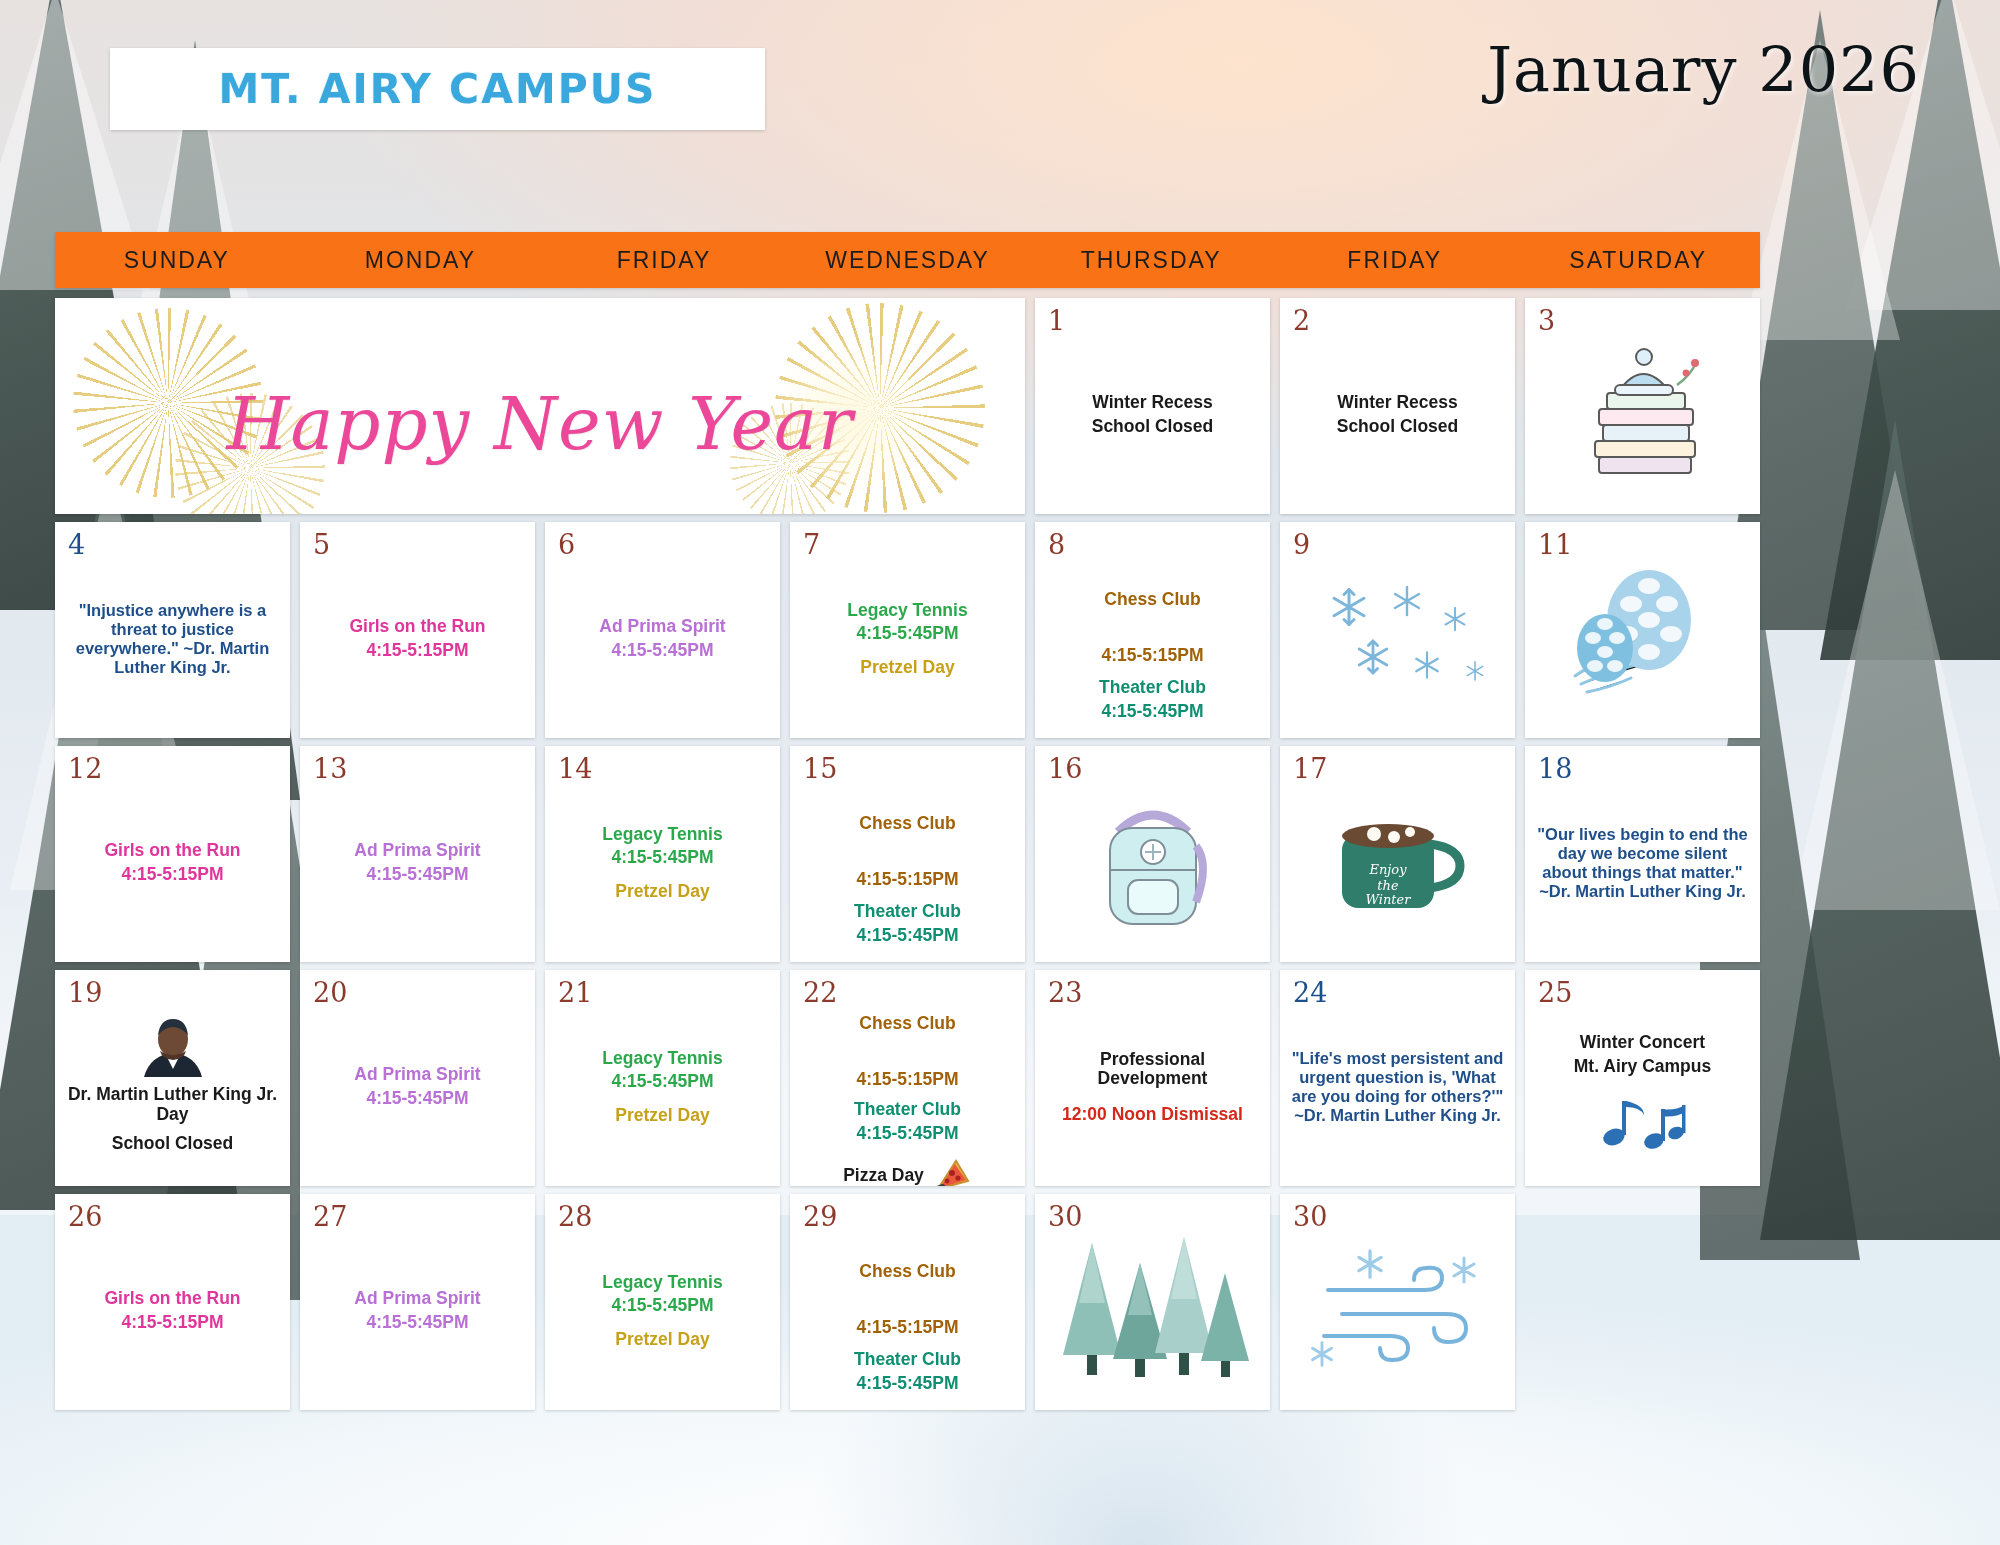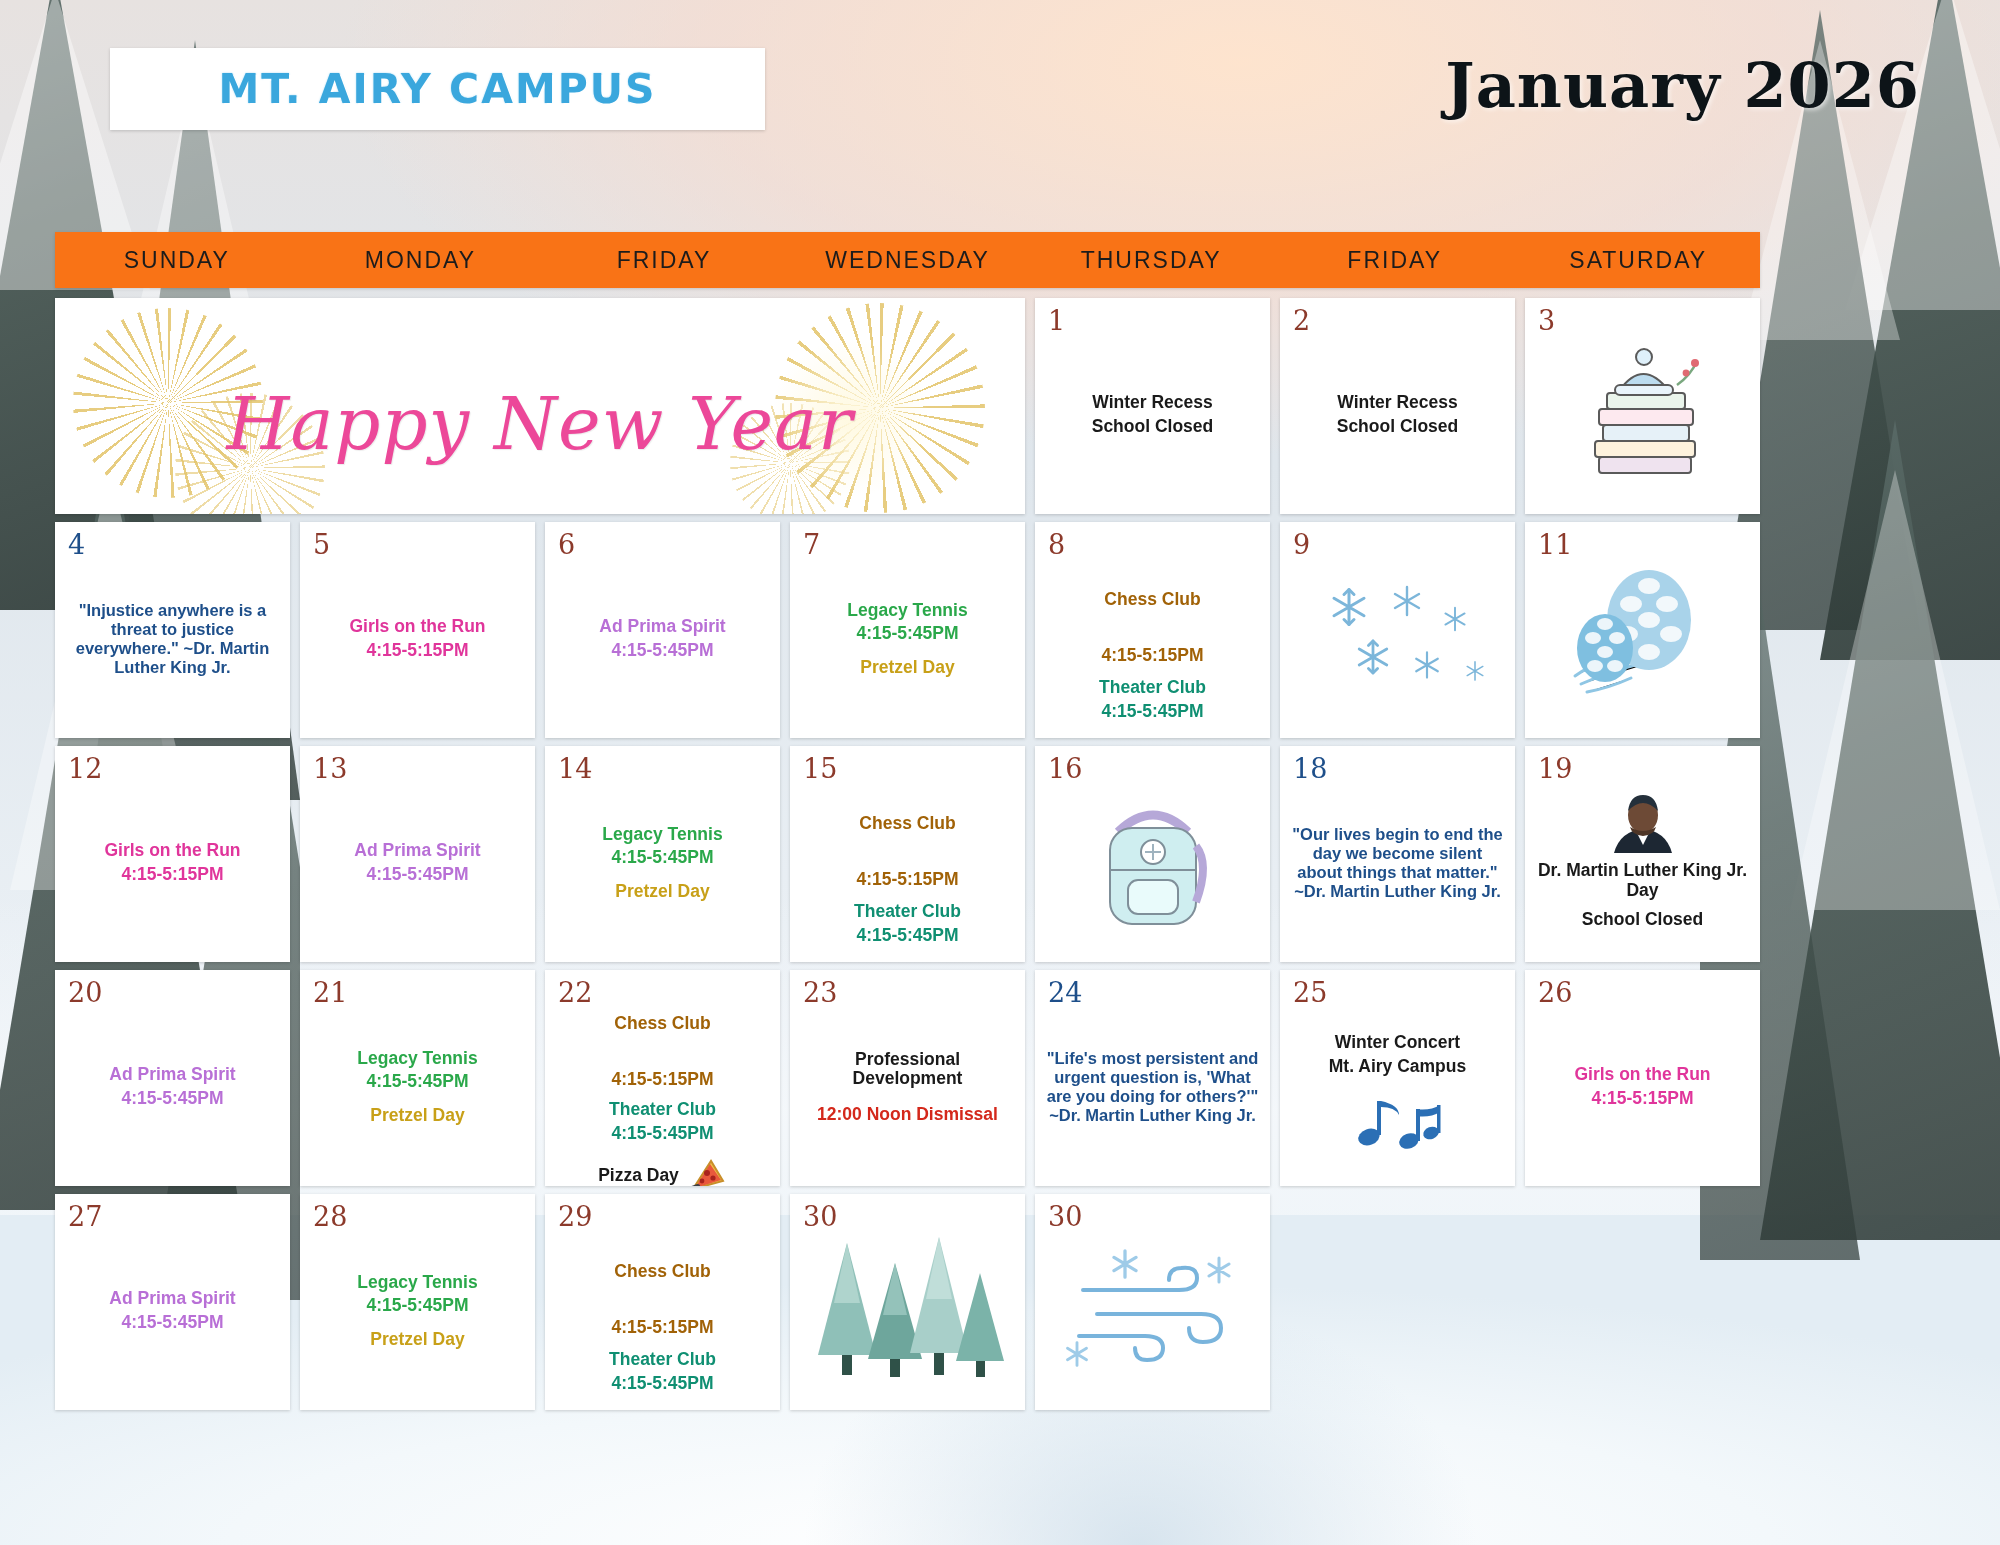--- a/index.html
+++ b/index.html
@@ -60,23 +60,23 @@
   }
   .campus-banner span {
     font-family: "DejaVu Sans", sans-serif;
     font-weight: bold;
     font-size: 41px;
     letter-spacing: 2px;
     color: #3aa7dd;
     text-shadow: 2px 2px 0 #ffffff, 0 0 2px #9fd6f2;
   }
   .month-title {
-    position: absolute; right: 80px; top: 49px;
+    position: absolute; right: 80px; top: 33px;
     font-family: "DejaVu Serif", serif;
-    font-weight: bold;
+    font-weight: normal;
     font-size: 62px;
     color: #0d1418;
     letter-spacing: 1px;
     text-shadow: 2px 2px 4px rgba(255,255,255,.6);
   }
 
   
   .dow-strip {
     position: absolute; left: 55px; top: 232px; width: 1705px; height: 56px;
     background: #f97316;
@@ -427,20 +427,38 @@
           <rect x="22" y="40" width="86" height="96" rx="22" fill="#cfeef0" stroke="#7f8f99" stroke-width="2"></rect>
           <path d="M22 82 h86" stroke="#7f8f99" stroke-width="2"></path>
           <rect x="40" y="92" width="50" height="34" rx="10" fill="#e9fbfb" stroke="#7f8f99" stroke-width="2"></rect>
           <circle cx="65" cy="64" r="12" fill="#ffffff" stroke="#7f8f99" stroke-width="2"></circle>
           <path d="M65 56 v16 M57 64 h16" stroke="#9fb3bf" stroke-width="2"></path>
           <path d="M108 58 q14 18 0 56" fill="none" stroke="#b6a8d8" stroke-width="8"></path>
         </svg>
       </div>
     </div>
 
+    <div class="cell">
+      <div class="daynum">17</div>
+      <div class="cell-body">
+        <svg class="ill" width="160" height="130" viewBox="0 0 160 130">
+          <path d="M112 46 q30 4 30 22 t-30 22" fill="none" stroke="#2f7d6a" stroke-width="9"></path>
+          <rect x="24" y="36" width="92" height="74" rx="16" fill="#2f7d6a"></rect>
+          <ellipse cx="70" cy="38" rx="46" ry="12" fill="#6b4a33"></ellipse>
+          <g fill="#fdfaf4">
+            <circle cx="56" cy="36" r="7"></circle>
+              <circle cx="76" cy="39" r="6"></circle>
+              <circle cx="92" cy="34" r="5"></circle>
+          </g>
+          <text x="70" y="76" font-family="DejaVu Serif, serif" font-style="italic" font-size="13" fill="#ffffff" text-anchor="middle">Enjoy</text>
+          <text x="70" y="92" font-family="DejaVu Serif, serif" font-style="italic" font-size="13" fill="#ffffff" text-anchor="middle">the</text>
+          <text x="70" y="106" font-family="DejaVu Serif, serif" font-style="italic" font-size="13" fill="#ffffff" text-anchor="middle">Winter</text>
+        </svg>
+      </div>
+    </div>
 
     <div class="cell">
       <div class="daynum blue">18</div>
       <div class="cell-body">
         <div class="quote">"Our lives begin to end the day we become silent about things that matter." ~Dr. Martin Luther King Jr.</div>
       </div>
     </div>
 
     <div class="cell">
       <div class="daynum">19</div>

